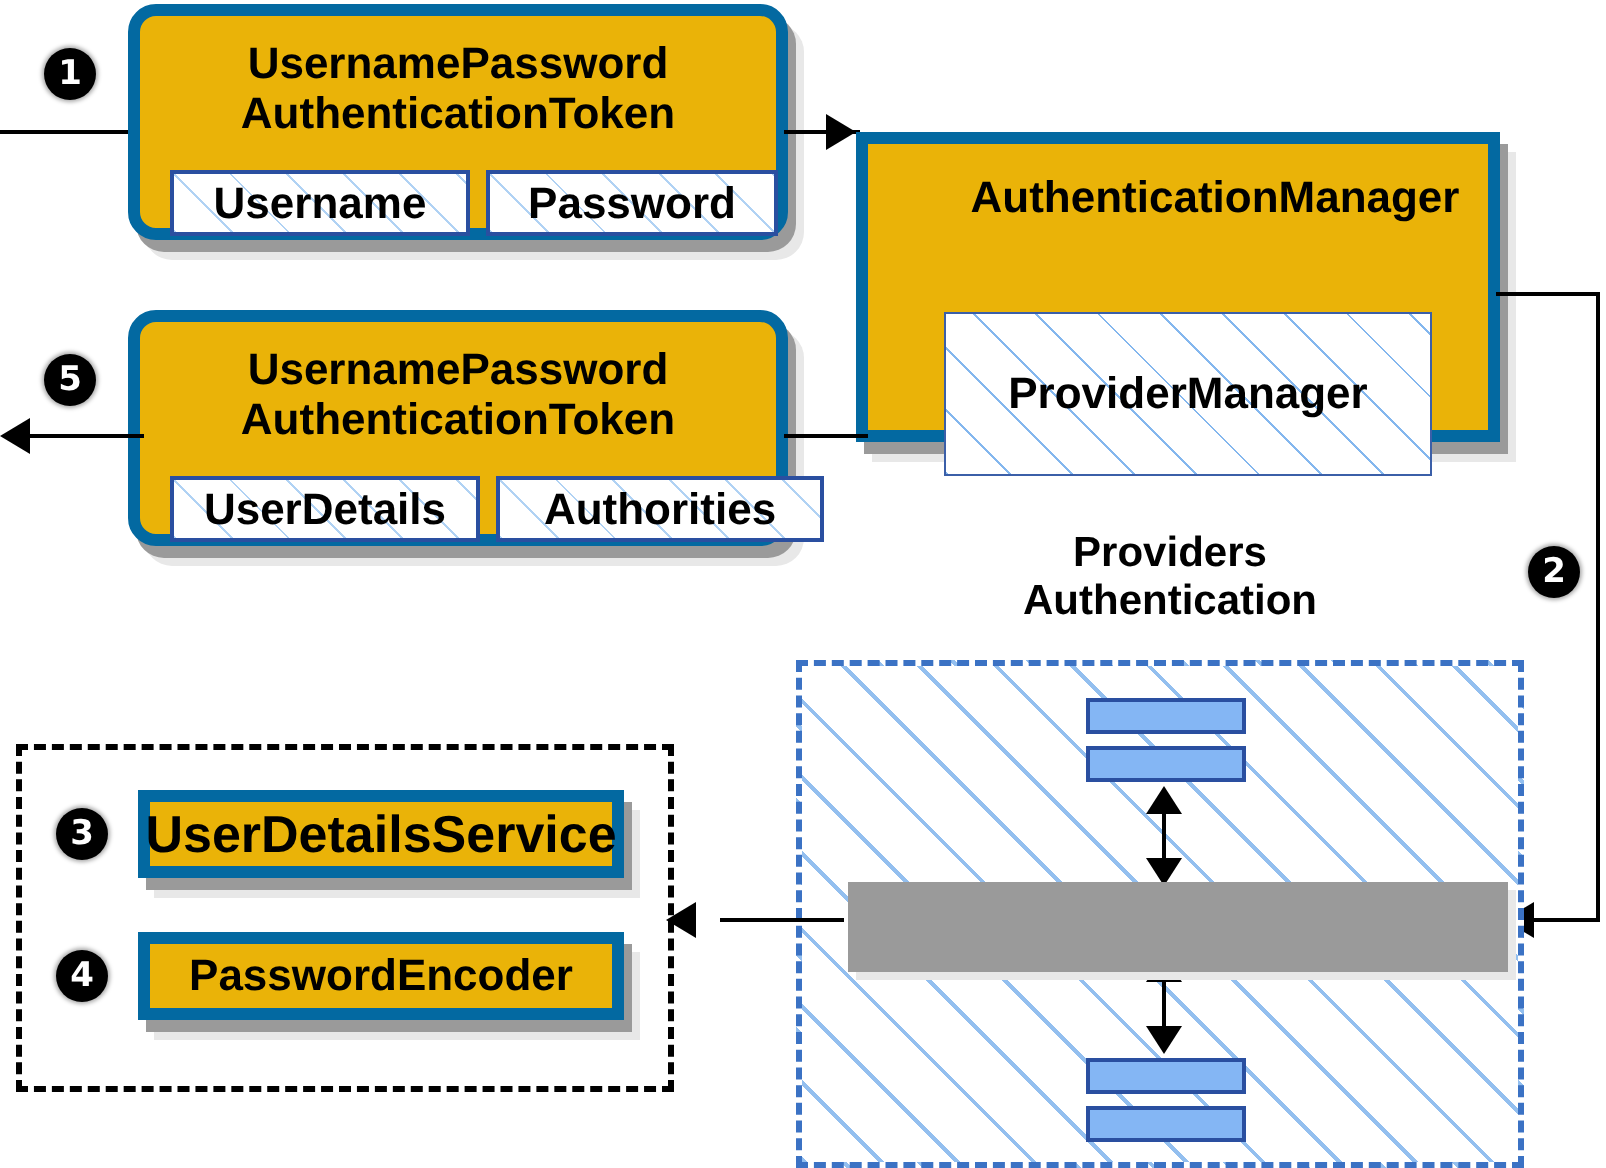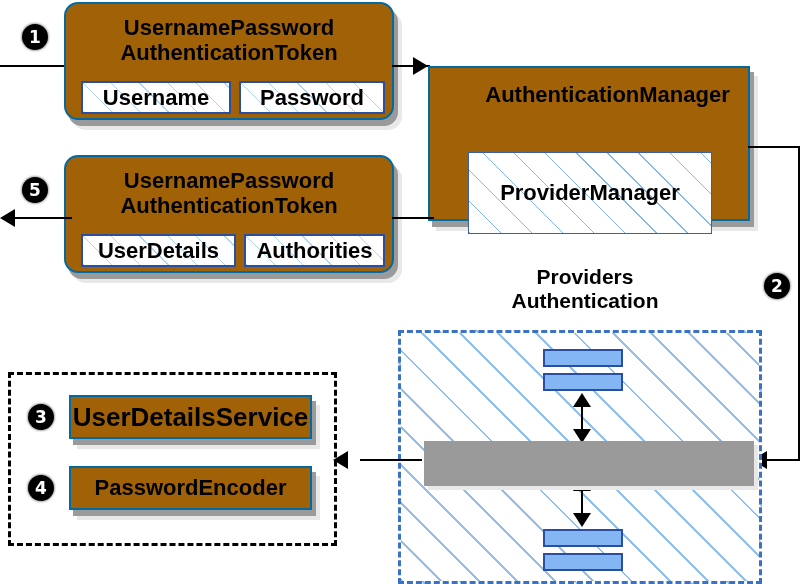--- a/index.html
+++ b/index.html
@@ -42,22 +42,22 @@
     background: #e8e8e8;
   }
   .shadow-near {
     position: absolute;
     background: #9a9a9a;
   }
 
   
   .blue-box {
     position: absolute;
-    background: #a16207;
-    border: 2px solid #0369a1;
+    background: #eab308;
+    border: 6px solid #0369a1;
     box-sizing: border-box;
     display: flex;
     align-items: center;
     justify-content: center;
     text-align: center;
     color: #000000;
     font-weight: bold;
   }
   .blue-box.rounded { border-radius: 14px; }
 
@@ -218,21 +218,21 @@
 
   <div class="shadow-far" style="left:72px; top:165px; width:330px; height:118px; border-radius:14px;"></div>
   <div class="shadow-near" style="left:68px; top:161px; width:330px; height:118px; border-radius:14px;"></div>
 
   <div class="blue-box rounded" style="left:64px; top:155px; width:330px; height:118px;">
     <div class="token-title" style="top:12px;">
       <div>UsernamePassword</div>
       <div>AuthenticationToken</div>
     </div>
     <div class="chip" style="left:15px; top:77px; width:155px; height:33px;">UserDetails</div>
-    <div class="chip" style="left:178px; top:77px; width:141px; height:33px;">Authorities</div>
+    <div class="chip" style="left:178px; top:77px; width:164px; height:33px;">Authorities</div>
   </div>
 
   <div class="line-h" style="left:392px; top:217px; width:42px;"></div>
 
   <div class="line-h" style="left:14px; top:217px; width:58px;"></div>
   <div class="arrow arrow-left" style="left:0px; top:209px;"></div>
 
   <div class="badge" style="left:22px; top:177px;">5</div>
 
   <div class="title-label" style="left:470px; top:265px; width:230px;">

